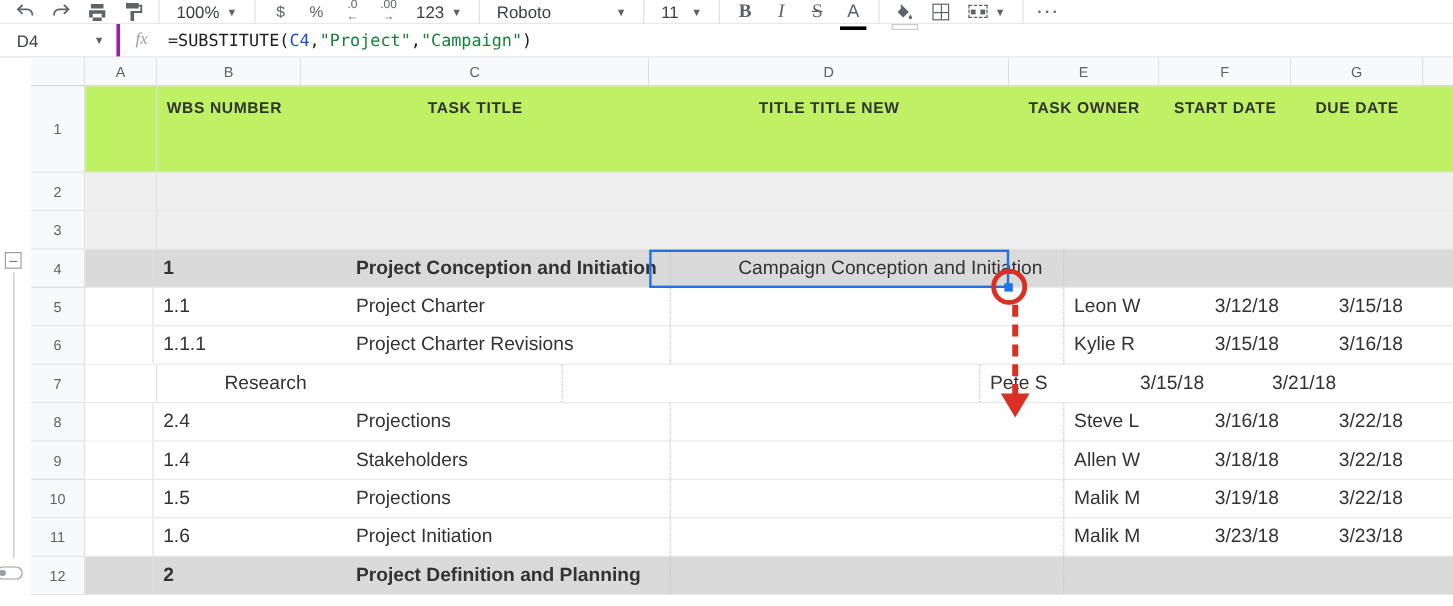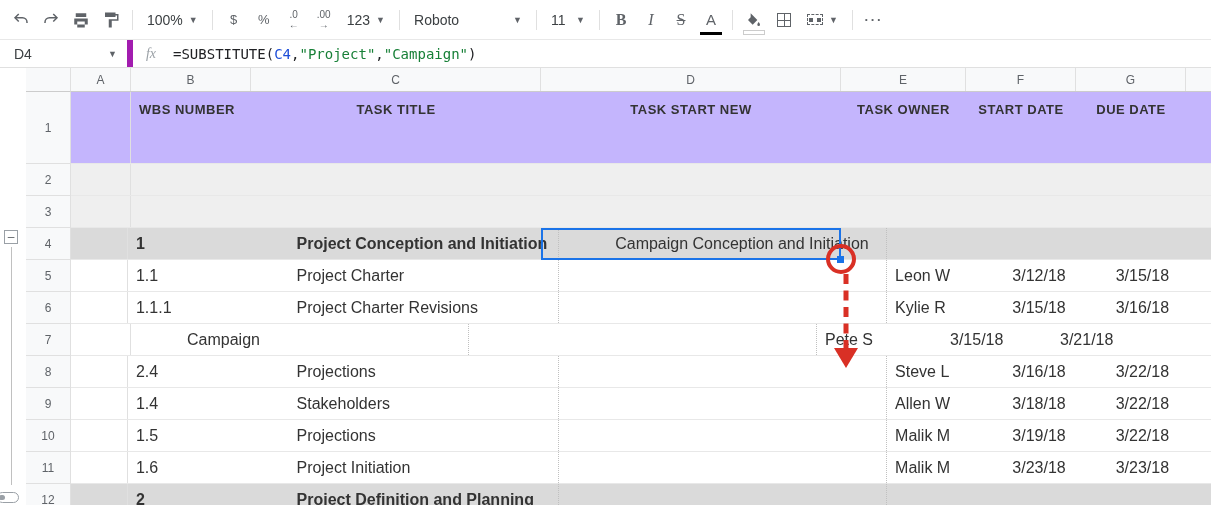--- a/index.html
+++ b/index.html
@@ -1,18 +1,18 @@
 <!DOCTYPE html>
 <html><head>
 <meta charset="utf-8">
 <style>
   * { box-sizing: border-box; margin: 0; padding: 0; }
   body { font-family: Arial, Helvetica, sans-serif; font-size: 13px; color: #202124; background: #fff; width: 1211px; }
 
-  .toolbar { display: flex; align-items: center; height: 40px; padding: 0 8px; gap: 4px; border-bottom: 1px solid #e8e8e8; }
+  .toolbar { display: flex; align-items: center; height: 20px; padding: 0 8px; gap: 4px; border-bottom: 1px solid #e8e8e8; }
   .tb-btn { display: inline-flex; align-items: center; justify-content: center; min-width: 26px; height: 26px; color: #5f6368; cursor: pointer; border-radius: 2px; padding: 0 2px; }
   .sep { width: 1px; height: 20px; background: #e0e0e0; margin: 0 4px; }
   .tb-select { display: inline-flex; align-items: center; gap: 6px; height: 26px; color: #5f6368; padding: 0 6px; cursor: pointer; }
   .tb-select span.val { color: #3c4043; font-size: 14px; }
   .dd { font-size: 9px; color: #5f6368; }
   .font-sel { width: 120px; justify-content: space-between; }
   .size-sel { width: 46px; justify-content: space-between; border:0; }
   .bold { font-weight: bold; font-family:'Times New Roman',serif; font-size:16px; }
   .italic { font-style: italic; font-family:'Times New Roman',serif; font-size:16px; }
   .strike { text-decoration: line-through; font-family:'Times New Roman',serif; font-size:16px; }
@@ -23,21 +23,21 @@
   .grid-icon { width:14px; height:14px; border:1.5px solid #5f6368; position:relative; }
   .grid-icon::before { content:''; position:absolute; left:0; right:0; top:50%; height:1px; background:#5f6368; }
   .grid-icon::after { content:''; position:absolute; top:0; bottom:0; left:50%; width:1px; background:#5f6368; }
   .merge-icon { width:16px; height:11px; border:1.5px dashed #5f6368; position:relative; }
   .merge-icon .m1 { position:absolute; left:1px; top:3px; width:4px; height:4px; background:#5f6368; }
   .merge-icon .m2 { position:absolute; right:1px; top:3px; width:4px; height:4px; background:#5f6368; }
   .more-dots { letter-spacing: 2px; font-weight:bold; }
   .paint svg, .print svg, .undo svg, .redo svg { display:block; }
 
   .formula-bar { display:flex; align-items:center; height:28px; border-bottom:1px solid #e0e0e0; }
-  .name-box { width:133px; display:flex; align-items:center; justify-content:space-between; padding:0 10px 0 14px; font-size:14px; color:#3c4043; height:100%; border-right:6px solid #a21caf; }
+  .name-box { width:100px; display:flex; align-items:center; justify-content:space-between; padding:0 10px 0 14px; font-size:14px; color:#3c4043; height:100%; border-right:3px solid #a21caf; }
   .fx-label { width:36px; text-align:center; font-style:italic; color:#9aa0a6; font-size:14px; font-family:'Times New Roman',serif; }
   .formula-input { flex:1; font-family: 'Consolas', monospace; font-size:14px; padding:0 4px; color:#202124; }
   .formula-input .fn { color:#202124; }
   .formula-input .ref { color:#1d4ed8; }
   .formula-input .str { color:#188038; }
 
   .sheet { position: relative; display:flex; }
   .row-col { width:45px; background:#f8f9fa; }
   .corner { height:24px; border-right:1px solid #e0e0e0; border-bottom:1px solid #ccc; background:#f8f9fa; }
   .row-head { height:32px; border-right:1px solid #e0e0e0; border-bottom:1px solid #e0e0e0; display:flex; align-items:center; justify-content:center; color:#5f6368; font-size:12px; background:#f8f9fa; }
@@ -48,21 +48,21 @@
   .col-head { border-right:1px solid #e0e0e0; display:flex; align-items:center; justify-content:center; color:#5f6368; font-size:12px; background:#f8f9fa; }
   .col-A { width:60px; }
   .col-B { width:120px; }
   .col-C { width:290px; }
   .col-D { width:300px; }
   .col-E { width:125px; }
   .col-F { width:110px; }
   .col-G { width:110px; }
 
   .data-row { display:flex; height:32px; border-bottom:1px solid #e8e8e8; align-items:center; }
-  .data-row.header-row { height:72px; background:#c4b5fd; font-weight:bold; font-size:13px; letter-spacing:0.5px; }
+  .data-row.header-row { height:72px; background:#bef264; font-weight:bold; font-size:13px; letter-spacing:0.5px; }
   .data-row.group { background:#dadada; font-weight:bold; font-size:17px; }
   .cell { height:100%; display:flex; align-items:center; padding:0 8px; font-size:16px; color:#333; }
   .data-row.header-row .cell { font-size:13px; align-items:flex-start; padding-top:10px; }
   .cell.center { justify-content:center; }
   .cell.dotted-r { border-right:1px dotted #c0c0c0;margin-left:48px; }
   .data-row .col-A { border-right:1px solid #e0e0e0; background:#fff; }
   .data-row.header-row .col-A, .data-row.group .col-A { background:transparent; }
 
   .sel-cell { position:absolute; border:2px solid #1a73e8; pointer-events:none; }
   .sel-handle { position:absolute; width:7px; height:7px; background:#1a73e8; }
@@ -202,21 +202,21 @@
       <div class="col-head col-D">D</div>
       <div class="col-head col-E">E</div>
       <div class="col-head col-F">F</div>
       <div class="col-head col-G">G</div>
     </div>
 
     <div class="data-row header-row">
       <div class="cell col-A"></div>
       <div class="cell col-B">WBS NUMBER</div>
       <div class="cell col-C center">TASK TITLE</div>
-      <div class="cell col-D center">TASK START NEW</div>
+      <div class="cell col-D center">TITLE TITLE NEW</div>
       <div class="cell col-E center">TASK OWNER</div>
       <div class="cell col-F center">START DATE</div>
       <div class="cell col-G center">DUE DATE</div>
     </div>
     <div class="data-row header-row" style="height:32px;background:#efefef;">
         <div class="cell col-A"></div>
         <div class="cell col-B"></div>
         <div class="cell col-C"></div>
         <div class="cell col-D"></div>
         <div class="cell col-E"></div>
@@ -256,21 +256,21 @@
       <div class="cell col-A"></div>
       <div class="cell col-B">1.1.1</div>
       <div class="cell col-C dotted-r">Project Charter Revisions</div>
       <div class="cell col-D dotted-r"></div>
       <div class="cell col-E">Kylie R</div>
       <div class="cell col-F">3/15/18</div>
       <div class="cell col-G">3/16/18</div>
     </div>
     <div class="data-row">
       <div class="cell col-A"></div>
-      <div class="cell col-C dotted-r">Campaign</div>
+      <div class="cell col-C dotted-r">Research</div>
       <div class="cell col-D dotted-r"></div>
       <div class="cell col-E">Pete S</div>
       <div class="cell col-F">3/15/18</div>
       <div class="cell col-G">3/21/18</div>
     </div>
     <div class="data-row">
       <div class="cell col-A"></div>
       <div class="cell col-B">2.4</div>
       <div class="cell col-C dotted-r">Projections</div>
       <div class="cell col-D dotted-r"></div>

